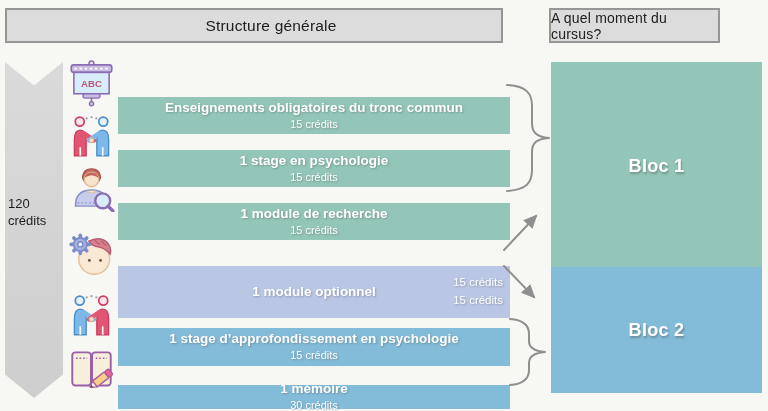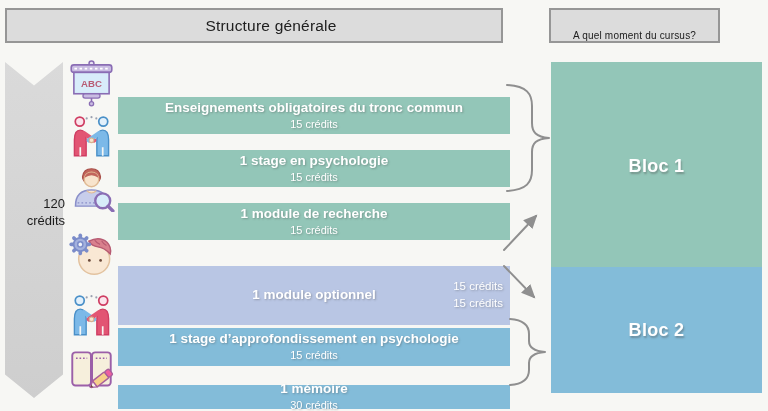--- a/index.html
+++ b/index.html
@@ -12,29 +12,29 @@
   .abs{position:absolute;}
   
   .hdr{
     background:var(--header-fill,#dcdcdc);
     border:2px solid var(--header-border,#969696);
     box-sizing:border-box;
     display:flex;align-items:center;justify-content:center;
     font-size:15.5px;color:#202020;letter-spacing:.2px;
   }
   .hdr-left{left:5px;top:8px;width:498px;height:35px;padding-left:34px;}
-  .hdr-right{left:549px;top:8px;width:171px;height:35px;font-size:10px;align-items:flex-end;}
+  .hdr-right{left:549px;top:8px;width:171px;height:35px;font-size:14px;}
   
   .ribbon{
     left:5px;top:62px;width:58px;height:336px;
     background:linear-gradient(to bottom, #dadada, #cecece);
     clip-path:polygon(0 0,50% 7%,100% 0,100% 93%,50% 100%,0 93%);
   }
   .ribbon-label{
-    left:15px;top:196px;width:50px;text-align:right;
+    left:8px;top:196px;width:50px;text-align:left;
     font-size:13px;color:#1c1c1c;line-height:1.3;
   }
   
   .icon{width:47px;height:47px;left:68px;}
   .icon svg{width:100%;height:100%;display:block;}
   
   .bar{
     left:118px;width:392px;box-sizing:border-box;
     display:flex;flex-direction:column;align-items:center;justify-content:center;
     color:#fff;text-align:center;
@@ -184,21 +184,21 @@
 <div class="abs bar bar-green" style="top:117px;height:37px">
   <div class="bar-title">1 stage en psychologie</div>
   <div class="bar-credits">15 crédits</div>
 </div>
 
 <div class="abs bar bar-green" style="top:170px;height:37px">
   <div class="bar-title">1 module de recherche</div>
   <div class="bar-credits">15 crédits</div>
 </div>
 
-<div class="abs bar bar-lavender" style="top:233px;height:59px">
+<div class="abs bar bar-lavender" style="top:233px;height:52px">
   <div class="bar-title">1 module optionnel</div>
   <div class="bar-right-credits">
     <div>15 crédits</div>
     <div>15 crédits</div>
   </div>
 </div>
 
 <div class="abs bar bar-blue" style="top:295px;height:38px">
   <div class="bar-title">1 stage d’approfondissement en psychologie</div>
   <div class="bar-credits">15 crédits</div>

